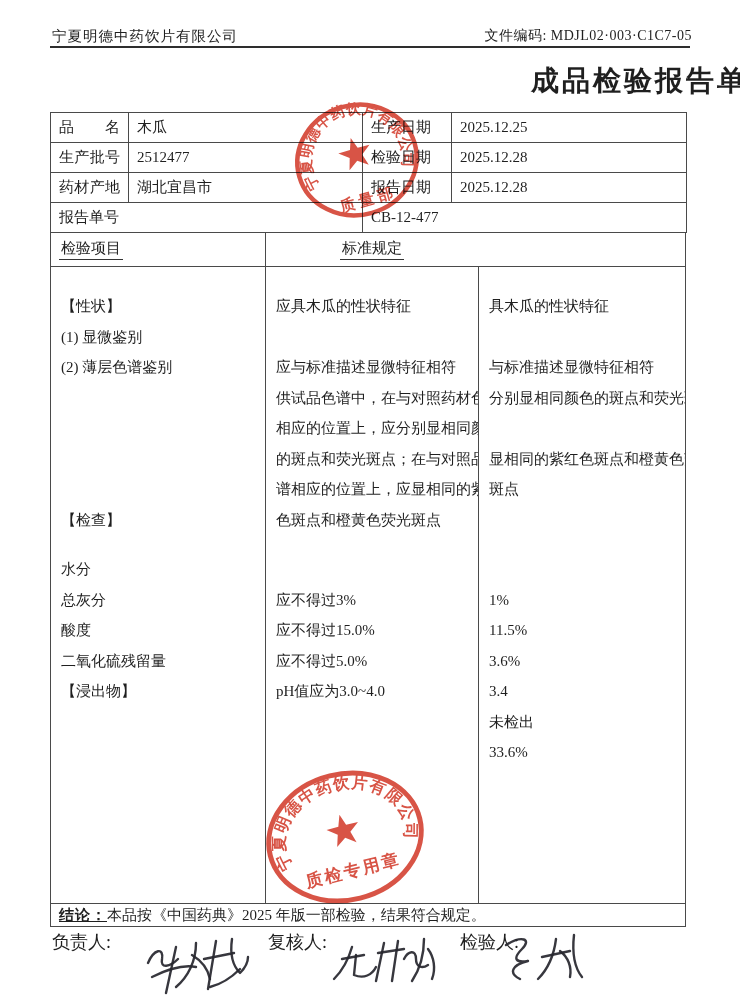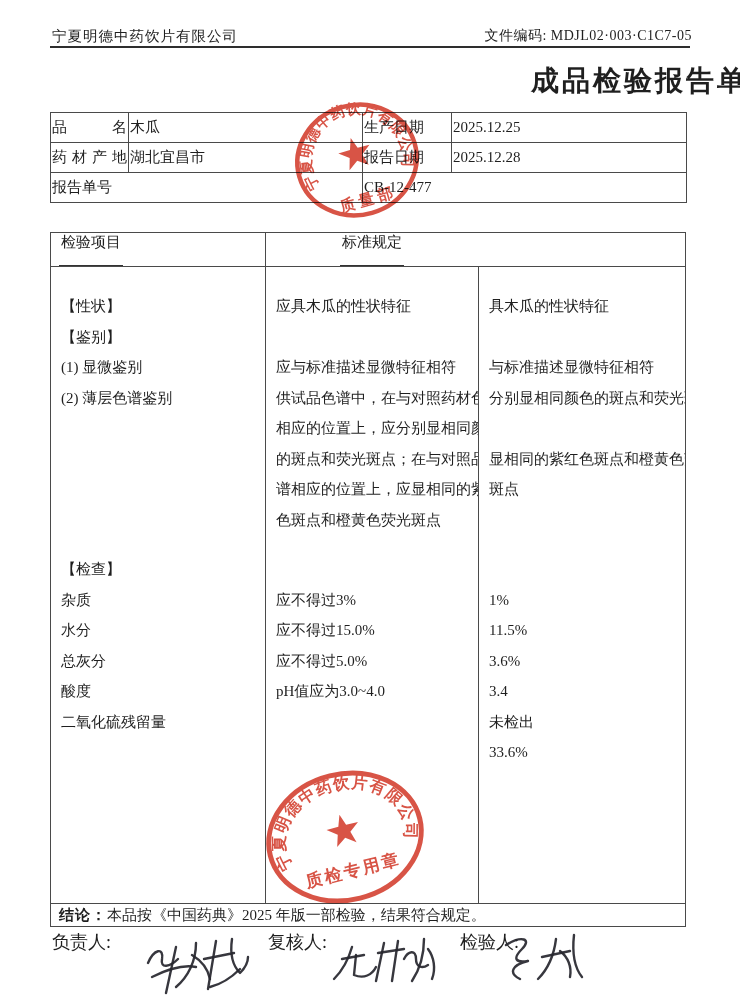--- a/index.html
+++ b/index.html
@@ -8,40 +8,40 @@
     font-family:"Liberation Serif","DejaVu Serif",serif;color:#1f1f1f;
   }
   .abs{position:absolute;}
   
   .company{left:52px;top:27px;font-size:14.5px;letter-spacing:1px;}
   .filecode{right:48px;top:27px;font-size:14px;letter-spacing:.5px;}
   .head-rule{left:50px;top:46px;width:640px;border-top:2px solid #2e2e2e;height:0;}
   .title{left:8px;top:62px;width:740px;text-align:right;font-size:28px;font-weight:bold;letter-spacing:3px;}
   
   table.info{position:absolute;left:50px;top:112px;width:636px;border-collapse:collapse;table-layout:fixed;}
-  table.info td{border:1px solid #4a4a4a;height:29px;font-size:15px;padding:0 1px;overflow:hidden;white-space:nowrap;}
+  table.info td{border:1px solid #4a4a4a;height:29px;font-size:15px;padding:0 8px;overflow:hidden;white-space:nowrap;}
   td.jlabel{text-align:justify;text-align-last:justify;}
   td.val{padding-left:10px;}
   
   .main-table{position:absolute;left:50px;top:232px;width:636px;border:1px solid #4a4a4a;border-bottom:none;box-sizing:border-box;}
   .thead{display:flex;height:34px;border-bottom:1px solid #4a4a4a;box-sizing:border-box;}
   .tbody{display:flex;height:637px;}
   .c1{width:214px;box-sizing:border-box;}
   .c2{width:213px;box-sizing:border-box;border-left:1px solid #4a4a4a;}
   .c3{width:207px;box-sizing:border-box;border-left:1px solid #4a4a4a;}
-  .th{font-size:15px;display:flex;justify-content:center;}
+  .th{font-size:15px;display:flex;align-items:center;justify-content:center;}
   .th.first{justify-content:flex-start;padding-left:8px;}
   .th span{border-bottom:1px solid #333;padding:0 2px 1px 2px;}
   .bcol{padding-top:24px;overflow:hidden;}
   .bline{height:30.5px;line-height:30.5px;font-size:15px;padding-left:10px;padding-right:4px;white-space:nowrap;}
   .bcol .bline:nth-child(9){margin-top:19px;}
   
   .conclusion{left:50px;top:903px;width:636px;height:24px;border:1px solid #4a4a4a;box-sizing:border-box;
     line-height:22px;font-size:15px;padding-left:8px;white-space:nowrap;}
-  .conclusion b{letter-spacing:1px;}
+  .conclusion b{letter-spacing:1px;text-decoration:underline;}
   
   .sig-label{top:930px;font-size:18px;}
   .sig-svg{left:0;top:925px;pointer-events:none;}
   .sig-svg path{stroke:#26262e;stroke-width:2.4;fill:none;stroke-linecap:round;stroke-linejoin:round;opacity:.92;}
   
   .stamp{position:absolute;mix-blend-mode:multiply;opacity:.87;}
   .stamp text{font-family:"Liberation Serif","DejaVu Serif",serif;font-weight:bold;}
 </style>
 </head>
 <body>
@@ -59,20 +59,26 @@
       <col style="width:235px">
     </colgroup>
   <tbody>
       <tr>
     <td class="jlabel">品名</td>
     <td class="val">木瓜</td>
     <td>生产日期</td>
     <td class="val">2025.12.25</td>
   </tr>
   <tr>
+    <td class="jlabel">生产批号</td>
+    <td class="val">2512477</td>
+    <td>检验日期</td>
+    <td class="val">2025.12.28</td>
+  </tr>
+  <tr>
     <td class="jlabel">药材产地</td>
     <td class="val">湖北宜昌市</td>
     <td>报告日期</td>
     <td class="val">2025.12.28</td>
   </tr>
   <tr>
     <td colspan="2">报告单号</td>
     <td colspan="2">CB-12-477</td>
   </tr>
 </tbody>
@@ -83,33 +89,32 @@
     <div class="th first c1">
         <span>检验项目</span>
       </div>
     <div class="th c2">
         <span>标准规定</span>
       </div>
   </div>
   <div class="tbody">
     <div class="bcol c1">
         <div class="bline">【性状】</div>
-        <div class="bline">【鉴别】</div>
         <div class="bline">(1) 显微鉴别</div>
         <div class="bline">(2) 薄层色谱鉴别</div>
         <div class="bline">&nbsp;</div>
         <div class="bline">&nbsp;</div>
         <div class="bline">&nbsp;</div>
         <div class="bline">&nbsp;</div>
         <div class="bline">【检查】</div>
-        <div class="bline">杂质</div>
         <div class="bline">水分</div>
         <div class="bline">总灰分</div>
         <div class="bline">酸度</div>
         <div class="bline">二氧化硫残留量</div>
+        <div class="bline">【浸出物】</div>
       </div>
     <div class="bcol c2">
         <div class="bline">应具木瓜的性状特征</div>
         <div class="bline">&nbsp;</div>
         <div class="bline">应与标准描述显微特征相符</div>
         <div class="bline">供试品色谱中，在与对照药材色谱</div>
         <div class="bline">相应的位置上，应分别显相同颜色</div>
         <div class="bline">的斑点和荧光斑点；在与对照品色</div>
         <div class="bline">谱相应的位置上，应显相同的紫红</div>
         <div class="bline">色斑点和橙黄色荧光斑点</div>

